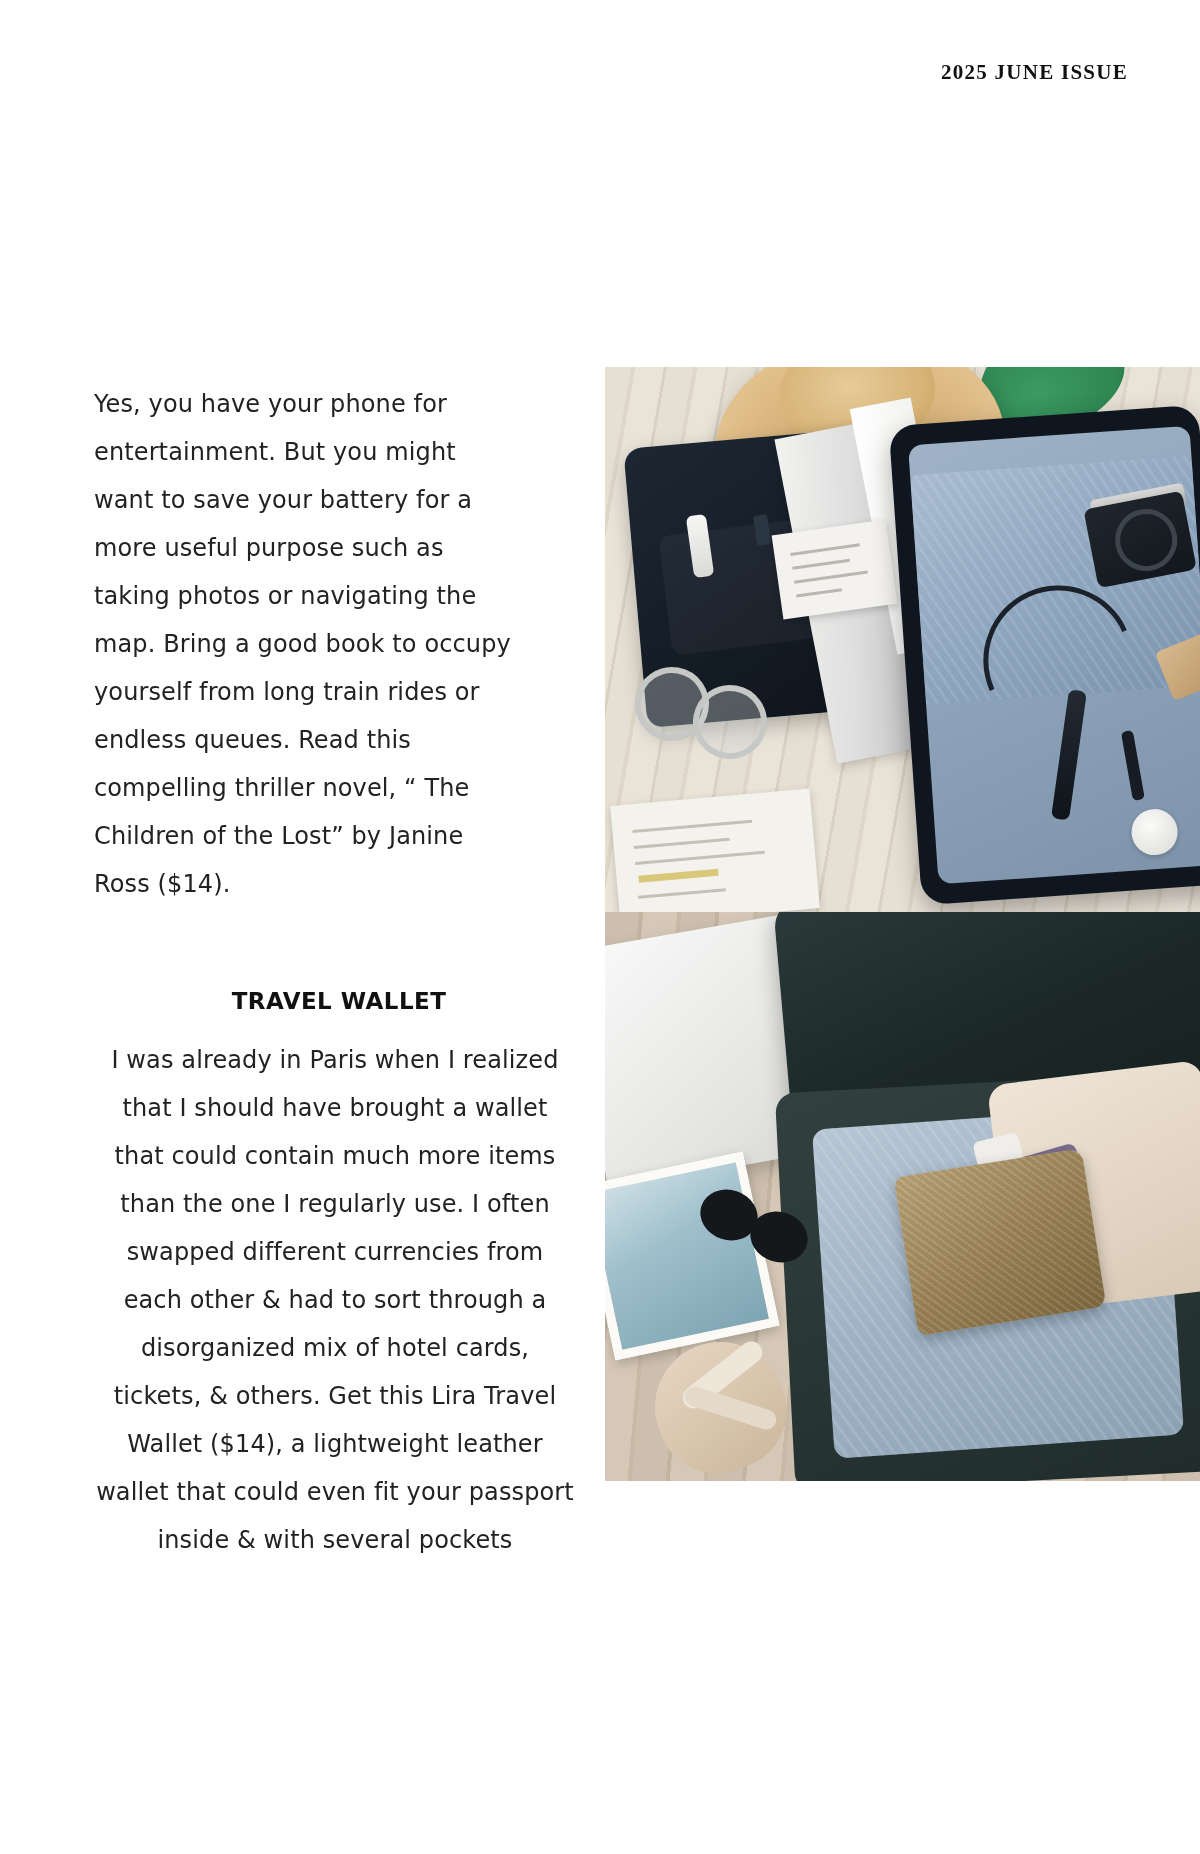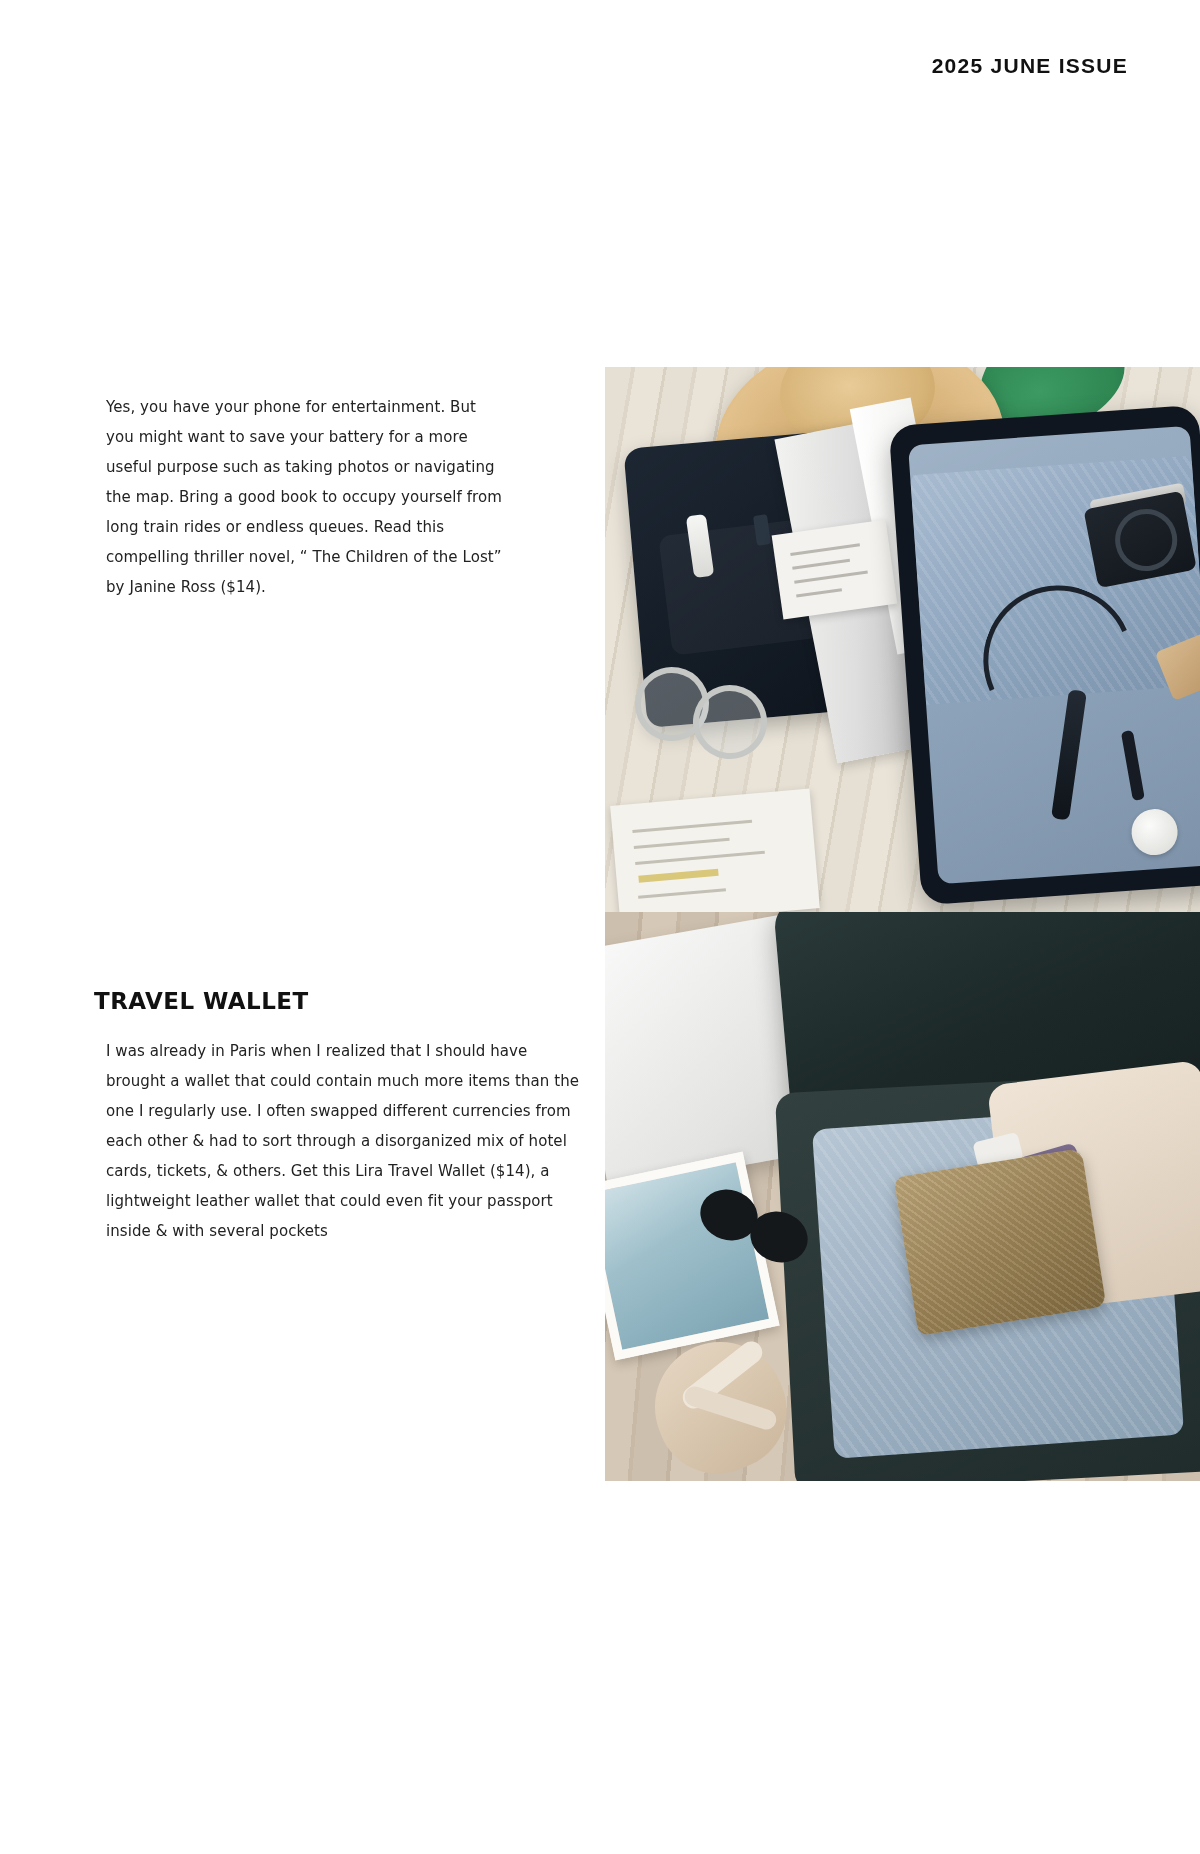--- a/index.html
+++ b/index.html
@@ -20,23 +20,23 @@
     position: absolute;
     left: 0; top: 0;
     width: 1200px;
     height: 1854px;
     background: #ffffff;
   }
 
   
   .issue-header {
     position: absolute;
-    top: 54px;
+    top: 60px;
     right: 72px;
-    font-family: Liberation Sans, sans-serif;
+    font-family: Liberation Serif, serif;
     font-size: 21px;
     font-weight: 700;
     letter-spacing: 0.06em;
     color: #111111;
     text-transform: uppercase;
   }
 
   
   .text-column {
     position: absolute;
@@ -58,33 +58,34 @@
     margin: 0 0 22px 0;
     text-transform: uppercase;
   }
 
   .article-title.indented {
     padding-left: 9px;
   }
 
   .article-body {
     font-family: "DejaVu Sans", sans-serif;
-    font-size: 15px;
+    font-size: 24px;
     line-height: 2.0;
     color: #222222;
-    margin: 12px;
+    margin: 0;
     letter-spacing: 0.005em;
     white-space: pre-line;
   }
 
   .article.second {
     position: absolute;
     top: 608px;
     left: 0;
     width: 490px;
+    text-align: center;
   }
 
   .article.second .article-body {
     width: 482px;
   }
 
   
   .photo-column {
     position: absolute;
     left: 605px;

